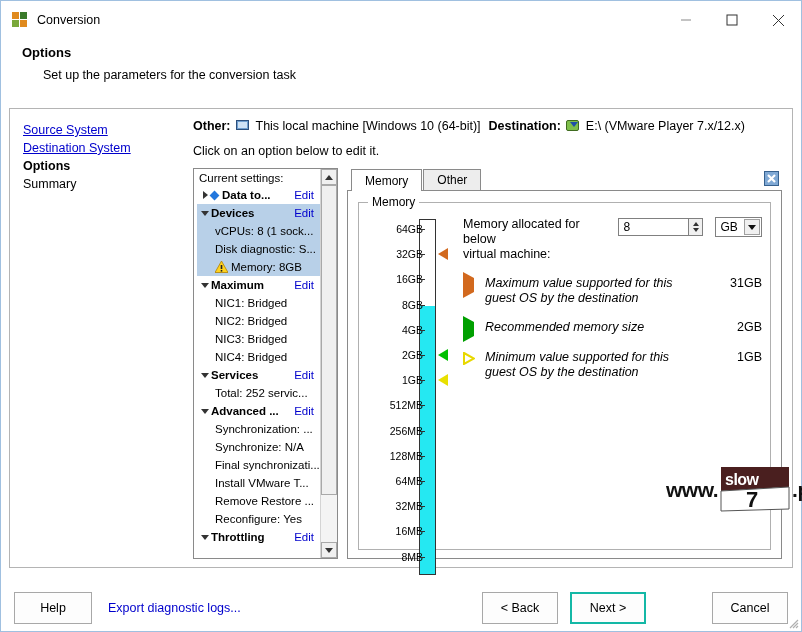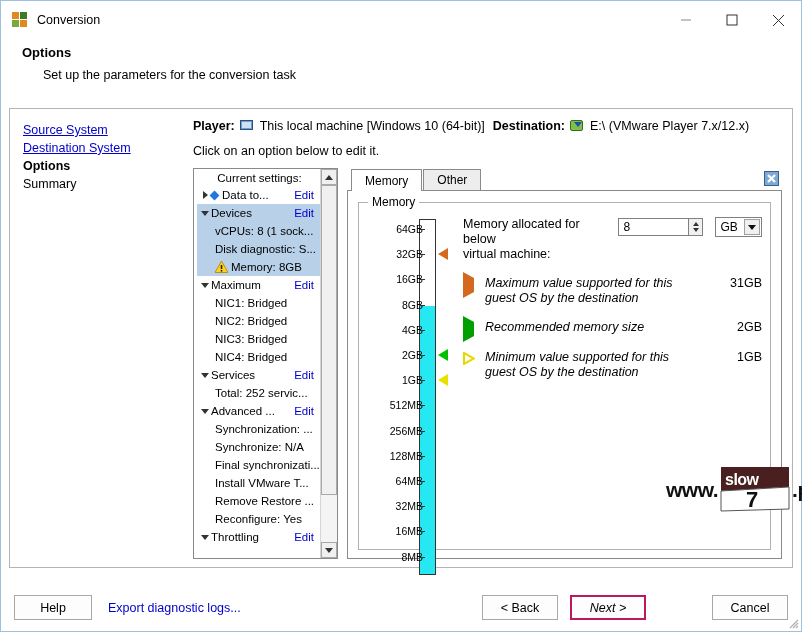--- a/index.html
+++ b/index.html
@@ -144,21 +144,21 @@
     box-sizing: border-box;
     position: relative;
     overflow: hidden;
   }
   .tree {
     flex: 1 1 auto;
     overflow: hidden;
     padding: 2px 0 0 3px;
     font-size: 11.5px;
   }
-  .tree-caption { padding: 1px 0 2px 2px; font-size:11.5px;text-align:center; }
+  .tree-caption { padding: 1px 0 2px 2px; font-size:11.5px; }
   .trow {
     height: 18px;
     display: flex;
     align-items: center;
     white-space: nowrap;
     overflow: hidden;
     padding-left: 2px;
     position: relative;
   }
   .trow.sel { background: #b8d0e8; }
@@ -166,21 +166,21 @@
     width: 12px; flex: 0 0 12px;
     display:flex; align-items:center; justify-content:center;
   }
   .tri-r { width:0;height:0;border-left:5px solid #333;border-top:4px solid transparent;border-bottom:4px solid transparent; }
   .tri-d { width:0;height:0;border-top:5px solid #333;border-left:4px solid transparent;border-right:4px solid transparent; }
   .diamond {
     width:7px;height:7px;background:#2277dd;transform:rotate(45deg);
     margin-right:4px; flex:0 0 7px;
   }
   .tlabel { overflow:hidden; text-overflow:clip; }
-  .tlabel.b { font-weight:normal; }
+  .tlabel.b { font-weight:bold; }
   .tedit {
     color:#0000cc; margin-left:auto; padding-right:6px; flex:0 0 auto;
   }
   .warn {
     width:13px;height:12px;flex:0 0 13px;margin-right:3px;position:relative;
   }
   
   .tsb {
     width: 16px; flex: 0 0 16px;
     background: #f0f0f0;
@@ -385,30 +385,30 @@
   }
   
   .footer {
     flex:0 0 47px;
     display:flex; align-items:center;
     padding: 0 13px 0 13px;
     position:relative;
     background:#ffffff;
   }
   .btn {
-    height: 25px;
+    height: 32px;
     border:1px solid #a8a8a8;
     background:#fdfdfd;
     font-size:12.5px;
     display:flex; align-items:center; justify-content:center;
     box-sizing:border-box;
   }
   .btn.help { width:78px; }
   .btn.wide { width:76px; }
-  .btn.default { border:2px solid #be185d;font-style:italic; }
+  .btn.default { border:2px solid #14b8a6; }
   .explink { color:#0000cc; font-size:12.5px; margin-left:16px; }
   .foot-right { margin-left:auto; display:flex; align-items:center; gap:12px; }
   .cancel-wrap { margin-left: 54px; }
   .grip {
     position:absolute; right:2px; bottom:2px;
     width:12px;height:12px;
   }
 </style>
 </head>
 <body>
@@ -461,21 +461,21 @@
         <span class="nav-current">Options</span>
       </div>
       <div class="nav-item">
         <span class="nav-plain">Summary</span>
       </div>
     </div>
 
     <div class="right">
 
       <div class="srcline">
-        <b>Player:</b>
+        <b>Other:</b>
         <span style="display:inline-block;position:relative;width:15px;height:13px;">
           <span style="position:absolute;left:0;top:0;width:13px;height:10px;background:#6f9fd0;border:1px solid #2c4f7c;box-sizing:border-box;"></span>
           <span style="position:absolute;left:2px;top:2px;width:9px;height:6px;background:#cfe2f5;"></span>
         </span>
         <span>This local machine [Windows 10 (64-bit)]</span>
         <b style="margin-left:3px;">Destination:</b>
         <span style="display:inline-block;position:relative;width:15px;height:13px;">
           <span style="position:absolute;left:0;top:0;width:13px;height:11px;border-radius:2px;background:#7fc04b;border:1px solid #3f6b20;box-sizing:border-box;"></span>
           <span style="position:absolute;left:4px;top:2px;width:0;height:0;border-top:5px solid #1f4fa8;border-left:4px solid transparent;border-right:4px solid transparent;"></span>
         </span>

